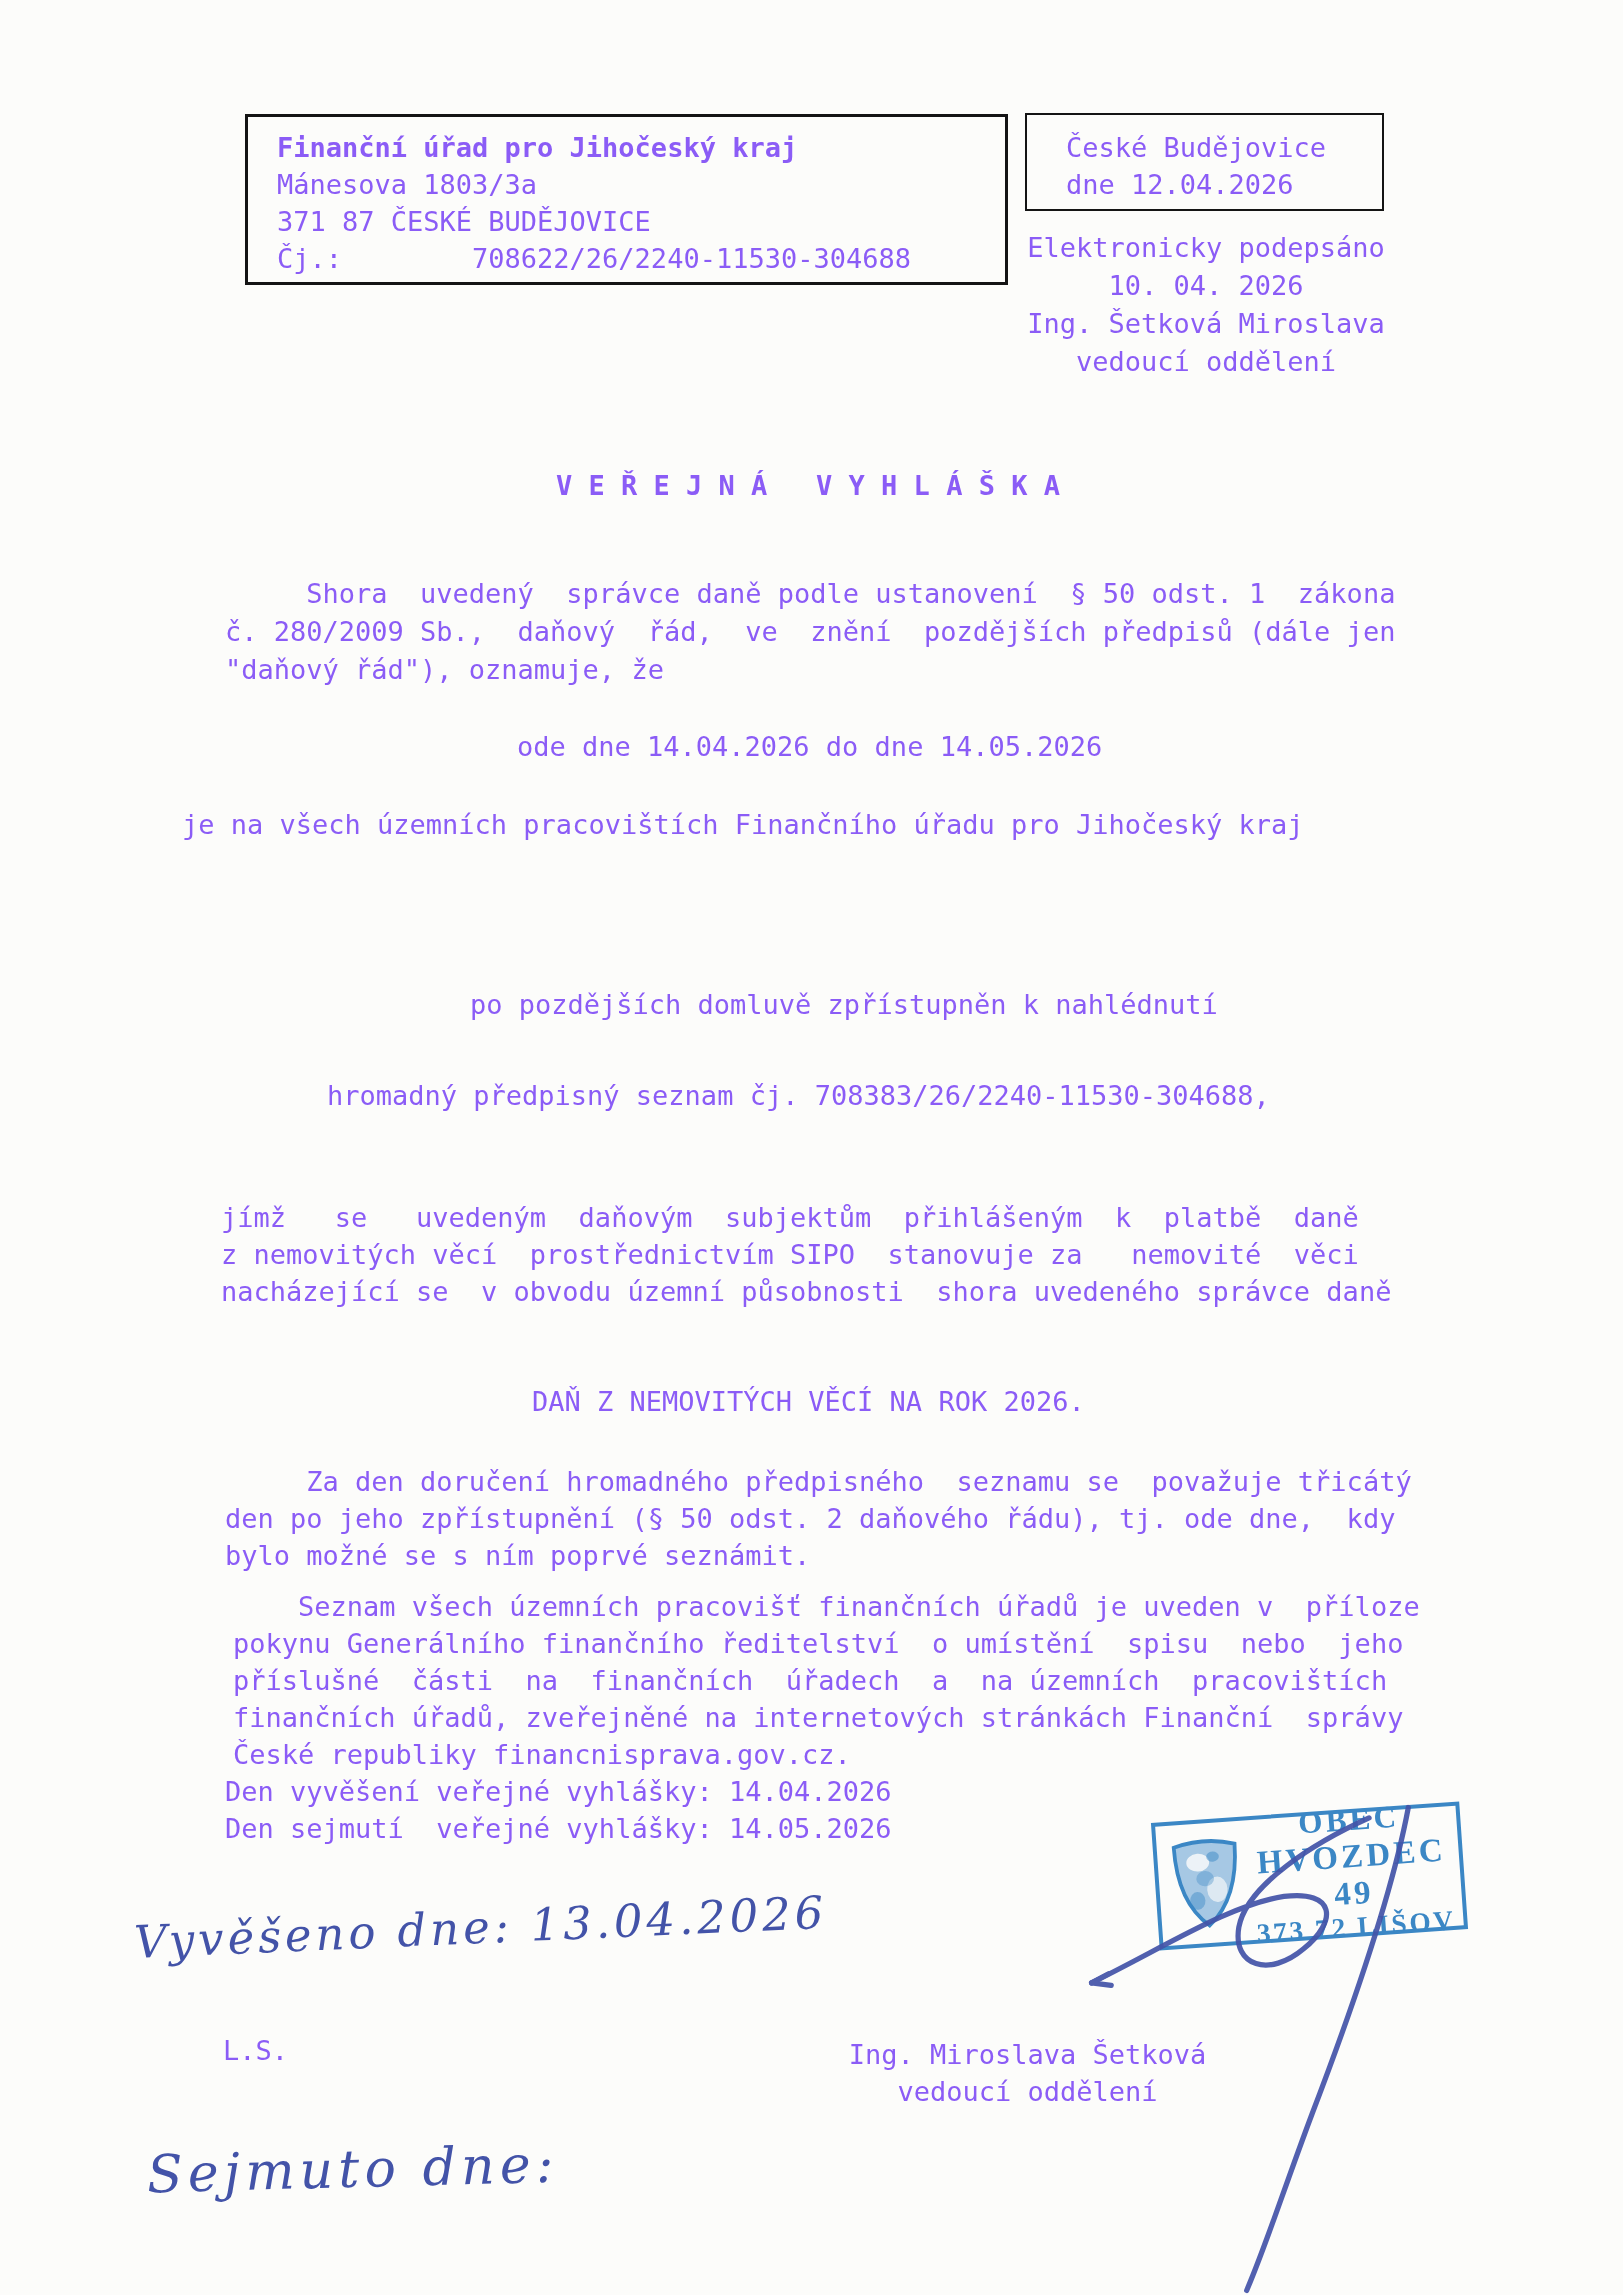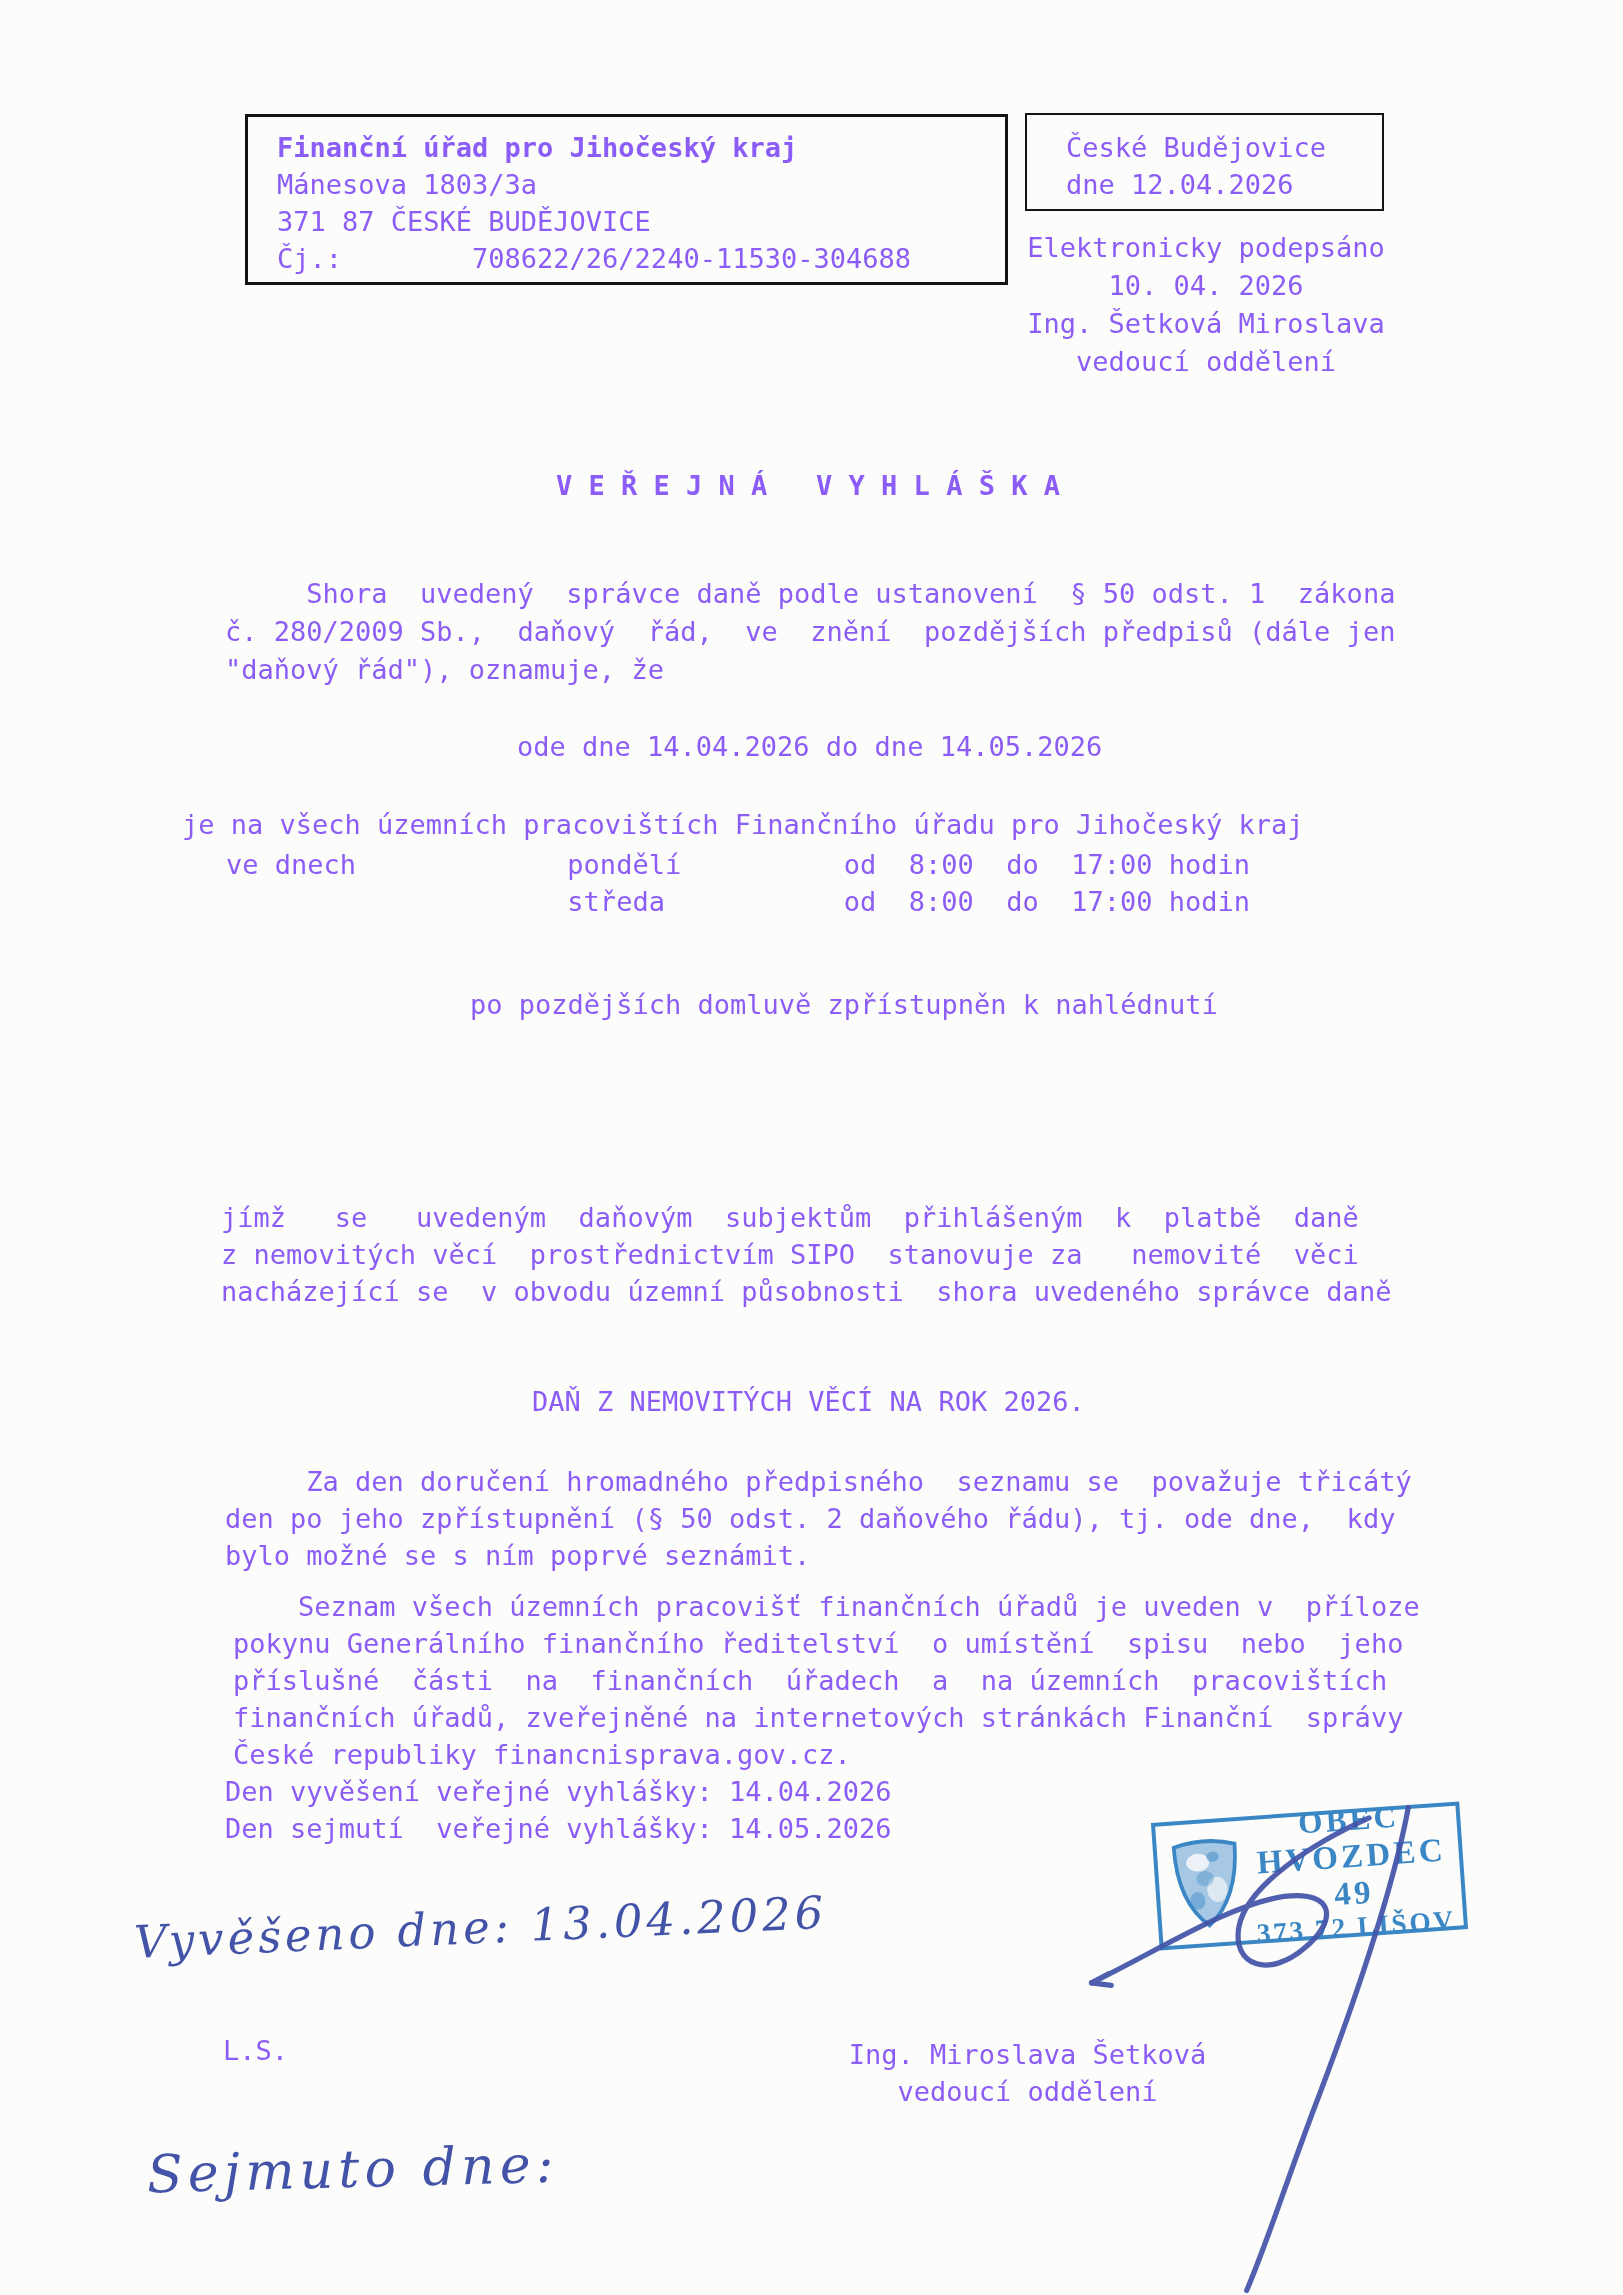--- a/index.html
+++ b/index.html
@@ -128,23 +128,22 @@
     <div class="mono">vedoucí oddělení</div>
   </div>
 
   <div id="notice-title" class="mono">V E Ř E J N Á   V Y H L Á Š K A</div>
 
   <div id="para-intro" class="mono">     Shora  uvedený  správce daně podle ustanovení  § 50 odst. 1  zákona
 č. 280/2009 Sb.,  daňový  řád,  ve  znění  pozdějších předpisů (dále jen
 "daňový řád"), oznamuje, že</div>
   <div id="line-period" class="mono">ode dne 14.04.2026 do dne 14.05.2026</div>
   <div id="line-offices" class="mono">je na všech územních pracovištích Finančního úřadu pro Jihočeský kraj</div>
-  <div id="office-hours" class="mono">ve dnech             pondělí          od  8:00  do  17:00 hodin
-                     středa           od  8:00  do  17:00 hodin</div>
   <div id="line-phone" class="mono">po pozdějších domluvě zpřístupněn k nahlédnutí</div>
+  <div id="line-list" class="mono">hromadný předpisný seznam čj. 708383/26/2240-11530-304688,</div>
   <div id="para-sipo" class="mono">jímž   se   uvedeným  daňovým  subjektům  přihlášeným  k  platbě  daně
 z nemovitých věcí  prostřednictvím SIPO  stanovuje za   nemovité  věci
 nacházející se  v obvodu územní působnosti  shora uvedeného správce daně</div>
   <div id="heading-tax" class="mono">DAŇ Z NEMOVITÝCH VĚCÍ NA ROK 2026.</div>
   <div id="para-delivery" class="mono">     Za den doručení hromadného předpisného  seznamu se  považuje třicátý
 den po jeho zpřístupnění (§ 50 odst. 2 daňového řádu), tj. ode dne,  kdy
 bylo možné se s ním poprvé seznámit.</div>
   <div id="para-seznam" class="mono">    Seznam všech územních pracovišť finančních úřadů je uveden v  příloze
 pokynu Generálního finančního ředitelství  o umístění  spisu  nebo  jeho
 příslušné  části  na  finančních  úřadech  a  na územních  pracovištích

